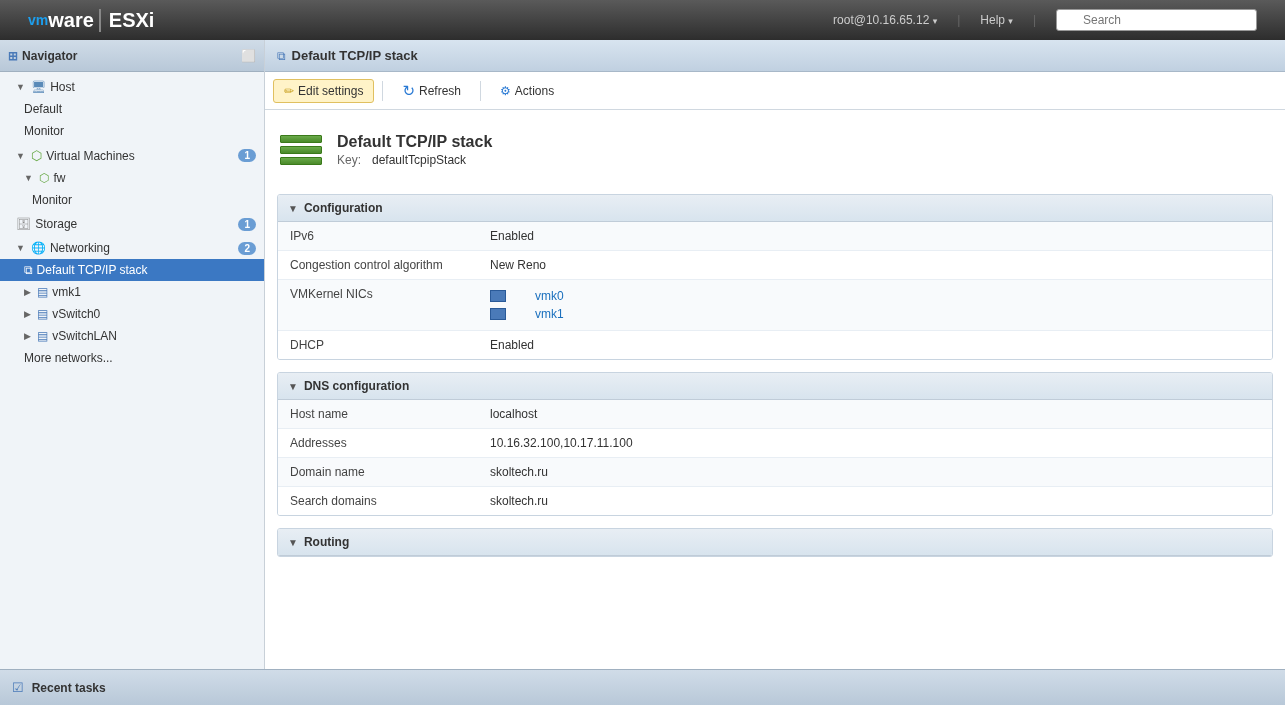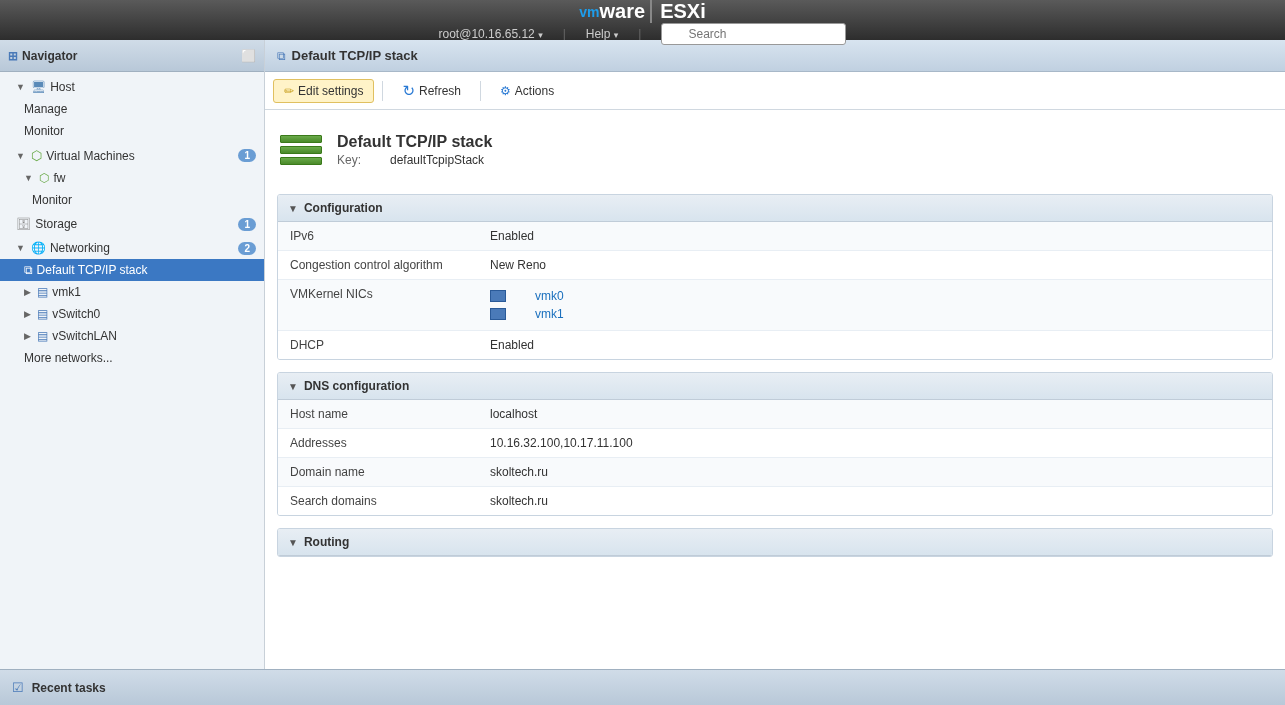--- a/index.html
+++ b/index.html
@@ -4,36 +4,35 @@
   <style>
     * { box-sizing: border-box; margin: 0; padding: 0; }
     body { font-family: Arial, sans-serif; font-size: 12px; background: #e8edf2; color: #333; width: 1285px; height: 705px; overflow: hidden; }
 
     
     .topbar {
       background: linear-gradient(180deg, #5a5a5a 0%, #2d2d2d 100%);
       height: 40px;
       display: flex;
       align-items: center;
-      padding: 0 17px;
+      padding: 0 28px;
       justify-content: space-between;
-      flex-direction: column;
     }
     .topbar-left { display: flex; align-items: center; }
     .topbar-right { display: flex; align-items: center; gap: 16px; }
     .topbar-user { color: #ccc; font-size: 12px; cursor: pointer; }
     .topbar-sep { color: #666; margin: 0 4px; }
     .topbar-help { color: #ccc; font-size: 12px; cursor: pointer; }
     .search-box {
       background: #fff;
       border: 1px solid #999;
       border-radius: 3px;
       padding: 3px 8px 3px 26px;
       font-size: 12px;
-      width: 185px;
+      width: 201px;
       position: relative;
       color: #888;
     }
     .search-container { position: relative; }
     .search-icon-wrap {
       position: absolute;
       left: 7px;
       top: 50%;
       transform: translateY(-50%);
       color: #888;
@@ -178,21 +177,21 @@
       gap: 3px;
     }
     .stack-bar {
       width: 42px;
       height: 8px;
       background: linear-gradient(180deg, #6aaa4a, #4a8a2a);
       border: 1px solid #3a7a1a;
       border-radius: 1px;
     }
     .entity-info h2 { font-size: 16px; font-weight: bold; color: #333; }
-    .entity-meta { font-size: 12px; color: #666; display: flex; gap: 29px; margin-top: 2px; }
+    .entity-meta { font-size: 12px; color: #666; display: flex; gap: 11px; margin-top: 2px; }
     .entity-meta-label { color: #666; }
     .entity-meta-value { color: #333; }
 
     .section-panel {
       border: 1px solid #c8d4e0;
       border-radius: 3px;
       margin-bottom: 12px;
       overflow: hidden;
     }
     .section-header {
@@ -290,21 +289,21 @@
         <span style="cursor:pointer;color:#555;">⬜</span>
       </div>
       <div class="sidebar-content">
 
         <div class="nav-item level1">
           <span class="nav-arrow">▼</span>
           <span style="color:#5a8ab8;">🖥</span>
           <span>Host</span>
         </div>
         <div class="nav-item level2">
-          <span>Manage</span>
+          <span>Default</span>
         </div>
         <div class="nav-item level2">
           <span>Monitor</span>
         </div>
 
         <div class="nav-item level1" style="margin-top:2px;">
           <span class="nav-arrow">▼</span>
           <span style="color:#6aaa4a;font-size:13px;">⬡</span>
           <span>Virtual Machines</span>
           <span class="nav-badge">1</span>

